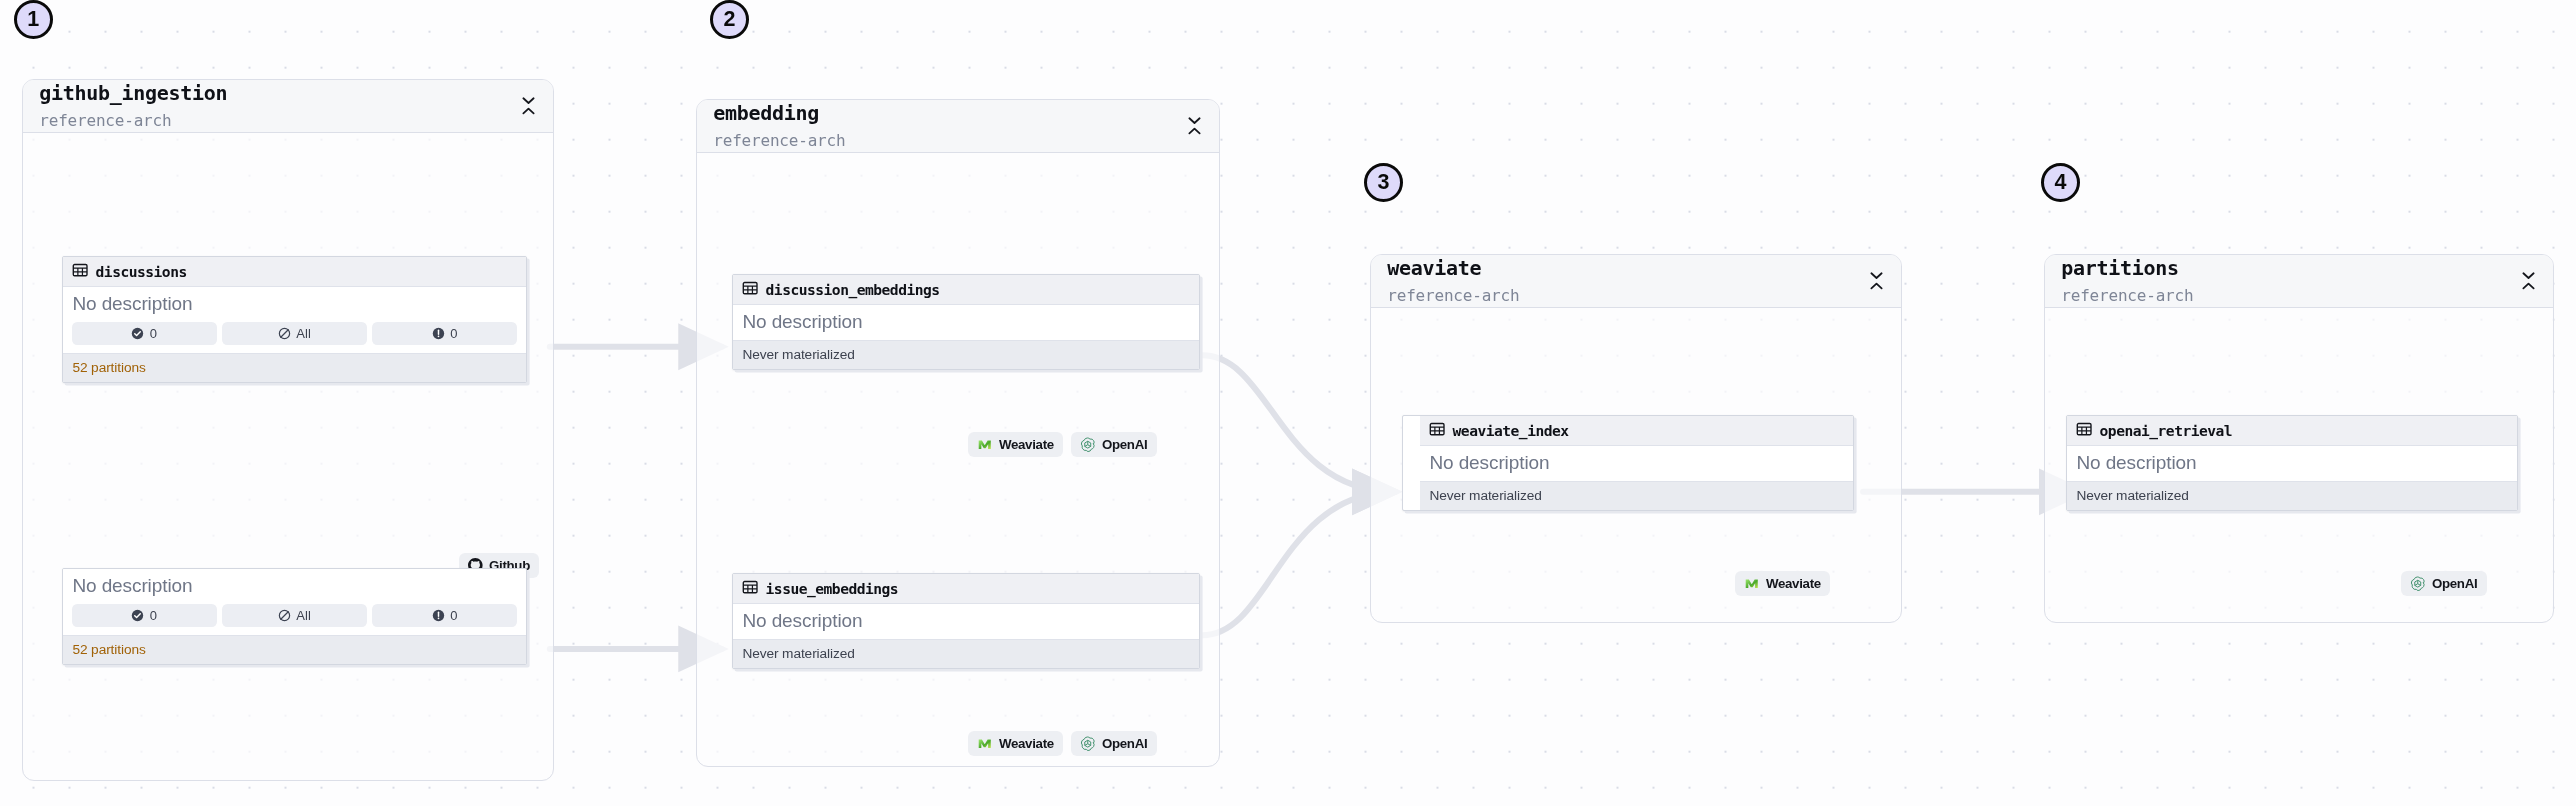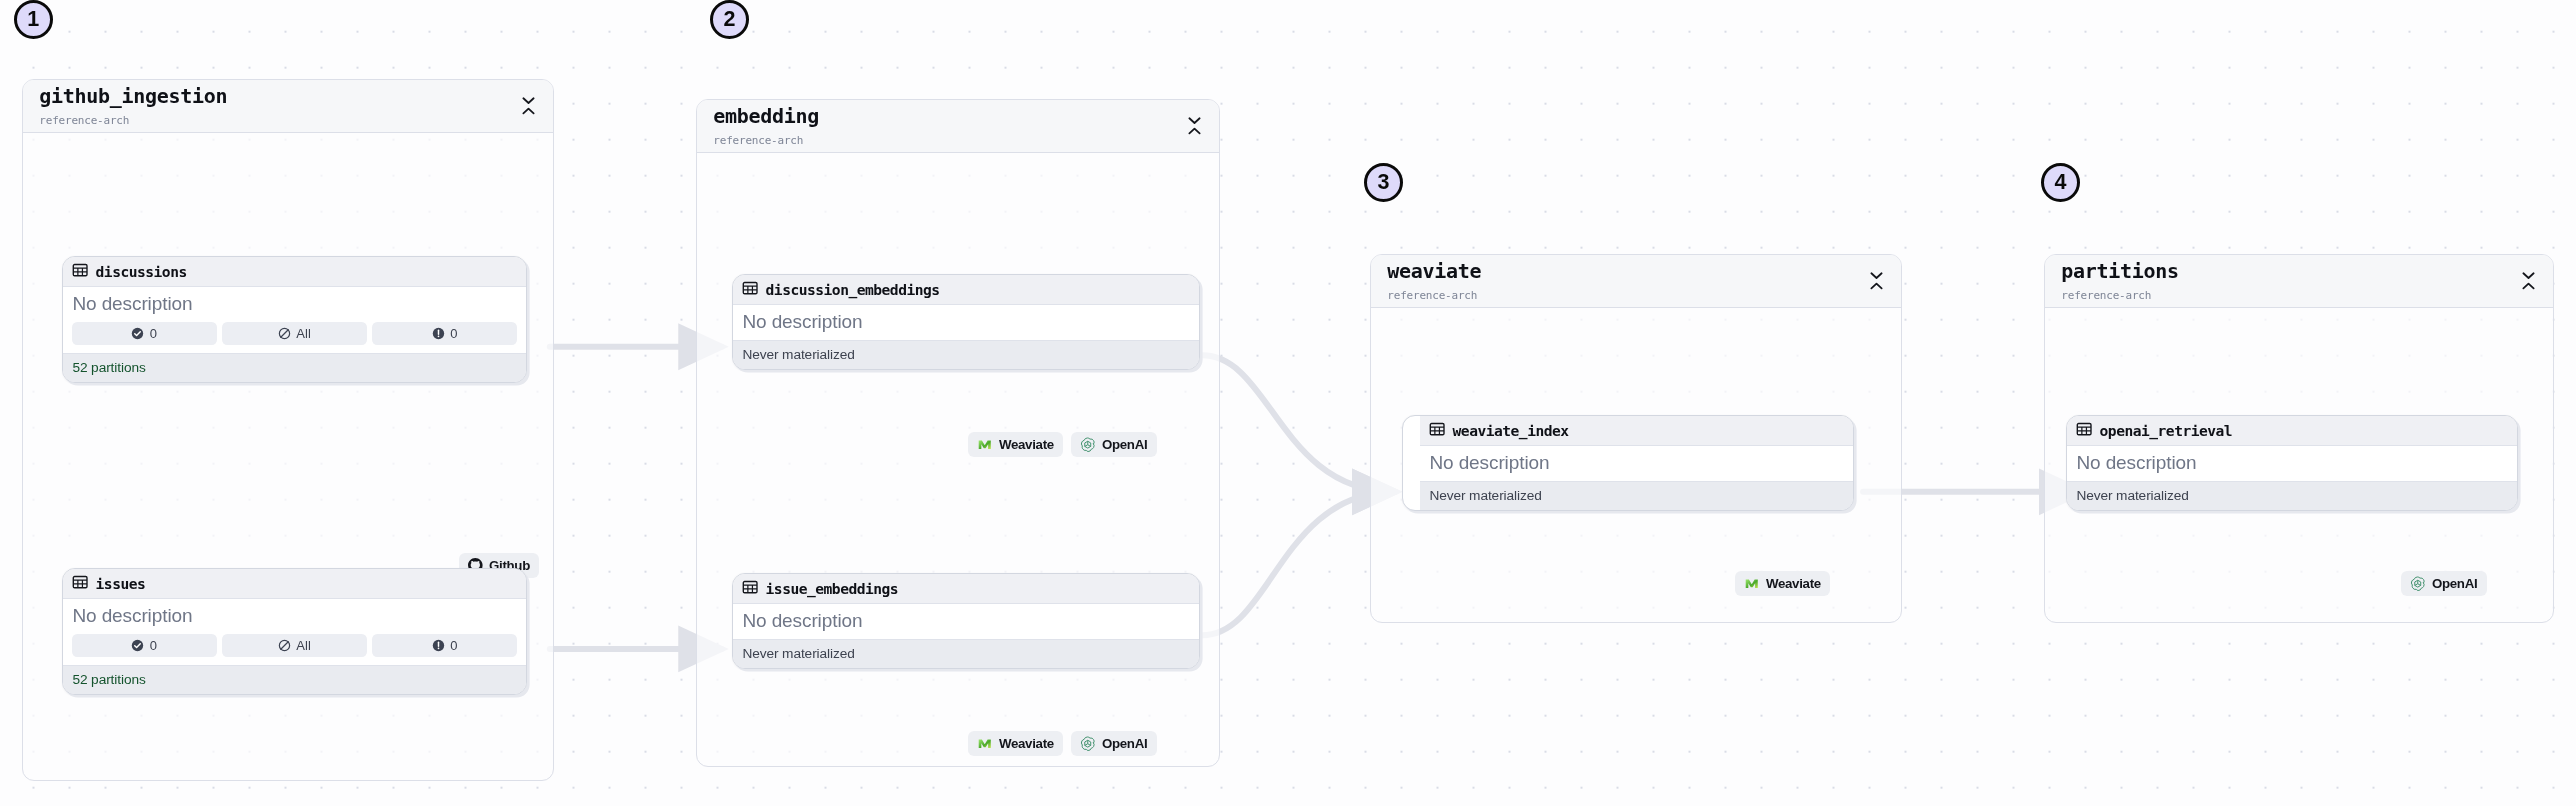--- a/index.html
+++ b/index.html
@@ -45,40 +45,40 @@
   .group-title {
     font-family: "DejaVu Sans Mono", "Liberation Mono", monospace;
     font-size: 20px;
     font-weight: 700;
     color: #0f1117;
     letter-spacing: -0.3px;
     line-height: 1.1;
   }
   .group-sub {
     font-family: "DejaVu Sans Mono", "Liberation Mono", monospace;
-    font-size: 11px;
+    font-size: 16px;
     color: #7e8596;
     letter-spacing: -0.2px;
     margin-top: 7px;
   }
   .collapse-btn {
     width: 19px; height: 26px;
     display: flex; flex-direction: column;
     align-items: center; justify-content: center;
     gap: 2.6px;
     cursor: pointer;
     flex: none;
   }
   .collapse-btn svg { display: block; }
 
   
   .asset {
     position: absolute;
     border: 1.3px solid #d3d7e0;
-    border-radius: 13px;
+    border-radius: 2px;
     background: #ffffff;
     overflow: hidden;
     z-index: 3;
     box-shadow: 0 0.9px 1.7px rgba(16,24,40,0.04);
   }
   .asset.shadowed { box-shadow: 2.6px 2.6px 0 0 #e6e8ee, 0 0.9px 1.7px rgba(16,24,40,0.05); }
   .asset-head {
     background: #eff0f4;
     border-bottom: 0.9px solid #dfe2ea;
     height: 30px;
@@ -102,21 +102,21 @@
     letter-spacing: -0.1px;
   }
   .asset-foot {
     background: #e9ebf0;
     border-top: 0.9px solid #dfe2ea;
     padding: 6px 9.4px 6.9px 9.4px;
     font-size: 13.7px;
     color: #3d424f;
     letter-spacing: -0.1px;
   }
-  .asset-foot.partitions { color: #14532d; }
+  .asset-foot.partitions { color: #a16207; }
   .status-row {
     display: flex; gap: 5.2px;
     padding: 0 8.6px 8.6px 8.6px;
     background: #fff;
   }
   .status-pill {
     flex: 1;
     height: 23px;
     background: #eceef3;
     border-radius: 5.2px;
@@ -255,29 +255,20 @@
         <span>
           <svg width="14.6" height="14.6" viewBox="0 0 16 16">
               <path fill="#14161c" d="M8 0C3.58 0 0 3.58 0 8c0 3.54 2.29 6.53 5.47 7.59.4.07.55-.17.55-.38 0-.19-.01-.82-.01-1.49-2.01.37-2.53-.49-2.69-.94-.09-.23-.48-.94-.82-1.13-.28-.15-.68-.52-.01-.53.63-.01 1.08.58 1.23.82.72 1.21 1.87.87 2.33.66.07-.52.28-.87.51-1.07-1.78-.2-3.64-.89-3.64-3.95 0-.87.31-1.59.82-2.15-.08-.2-.36-1.02.08-2.12 0 0 .67-.21 2.2.82.64-.18 1.32-.27 2-.27s1.36.09 2 .27c1.53-1.04 2.2-.82 2.2-.82.44 1.1.16 1.92.08 2.12.51.56.82 1.27.82 2.15 0 3.07-1.87 3.75-3.65 3.95.29.25.54.73.54 1.48 0 1.07-.01 1.93-.01 2.2 0 .21.15.46.55.38A8.01 8.01 0 0 0 16 8c0-4.42-3.58-8-8-8z"></path>
             </svg>
         </span>
         <span>Github</span>
       </div>
     </div>
 
     <div class="asset shadowed" style="left:39px; top:488px; width:465px;">
-      <div class="asset-head">
-        <span>
-          <svg width="16.3" height="16.3" viewBox="0 0 20 20">
-              <rect x="1.6" y="3.1" width="16.8" height="13.8" rx="1.6" stroke="#14161c" stroke-width="1.7" fill="none"></rect>
-              <path d="M1.6 7.6 H18.4 M1.6 12.2 H18.4 M7.2 7.6 V16.9 M12.8 7.6 V16.9" stroke="#14161c" stroke-width="1.5"></path>
-            </svg>
-        </span>
-        <span class="asset-name">issues</span>
-      </div>
       <div class="asset-desc">No description</div>
       <div class="status-row">
         <div class="status-pill">
           <span>
             <svg width="13" height="13" viewBox="0 0 16 16">
                 <circle cx="8" cy="8" r="7" fill="#3d4352"></circle>
                 <path d="M4.6 8.2 L6.9 10.4 L11.4 5.8" stroke="#fff" stroke-width="1.8" fill="none" stroke-linecap="round" stroke-linejoin="round"></path>
               </svg>
           </span>
           <span>0</span>

